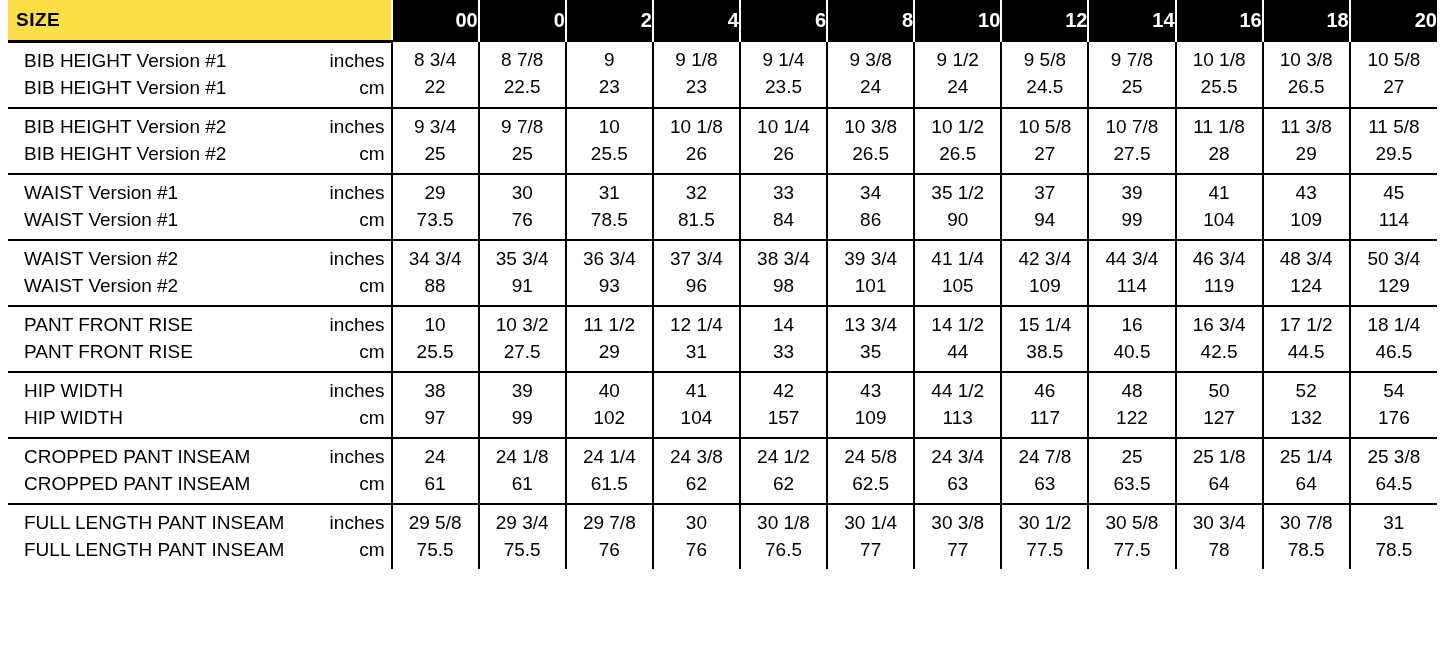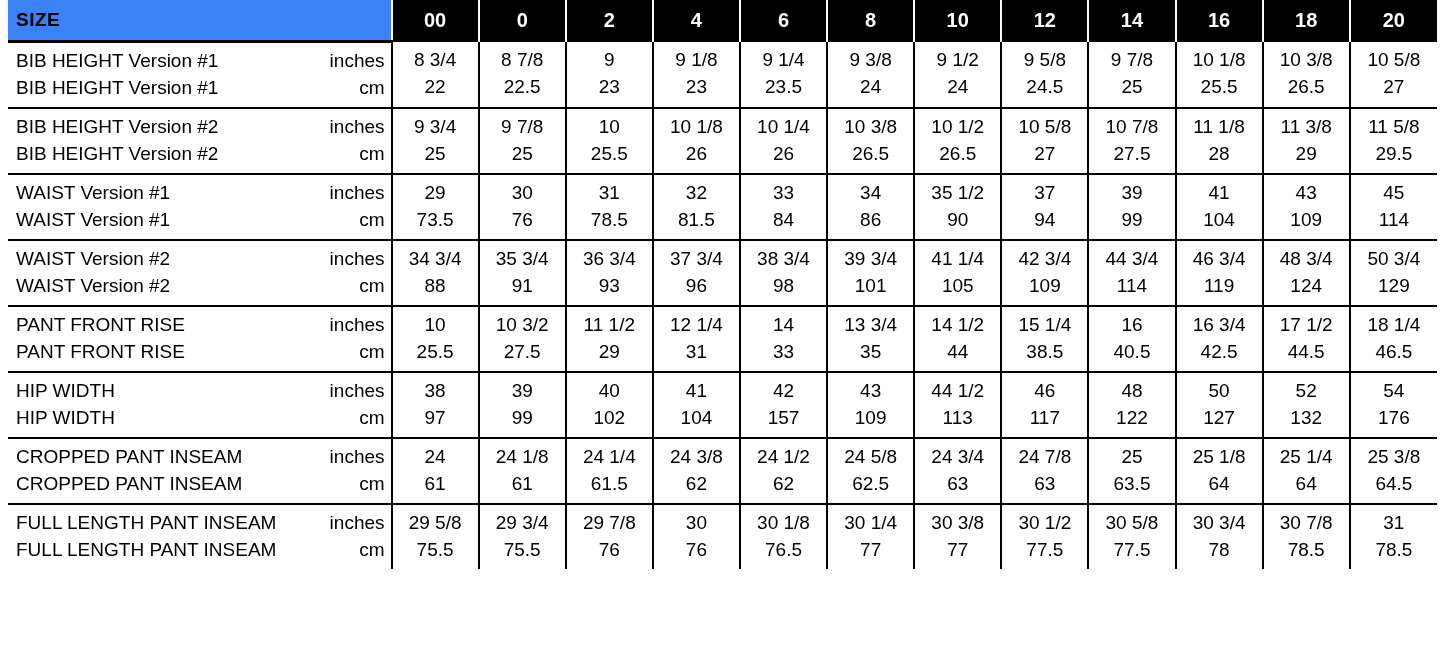--- a/index.html
+++ b/index.html
@@ -34,34 +34,34 @@
     width: 1429px;
     table-layout: fixed;
   }
   table.chart td, table.chart th {
     padding: 0;
     margin: 0;
     vertical-align: middle;
   }
   
   tr.header-row th.size-label {
-    background: #3b82f6;
+    background: #fde047;
     color: #000000;
     text-align: left;
     font-size: 19px;
     font-weight: bold;
     letter-spacing: 0.5px;
     padding-left: 8px;
     height: 40px;
     border-bottom: 3px solid #000;
   }
   tr.header-row th.size-col {
     background: #000000;
     color: #ffffff;
-    text-align: center;
+    text-align: right;
     font-size: 20px;
     font-weight: bold;
     height: 40px;
     border-left: 2px solid #ffffff;
   }
   tr.header-row th.size-col:first-of-type {
     border-left: none;
   }
   
   tr.data-row td {
@@ -86,20 +86,21 @@
   .label-line {
     display: flex;
     justify-content: space-between;
     align-items: baseline;
     font-size: 19px;
     line-height: 1.42;
     white-space: nowrap;
   }
   .label-name {
     text-align: left;
+    margin-left: 8px;
   }
   .label-unit {
     text-align: center;
     padding-left: 12px;
   }
   .val-inner {
     display: flex;
     flex-direction: column;
     justify-content: center;
     align-items: center;

